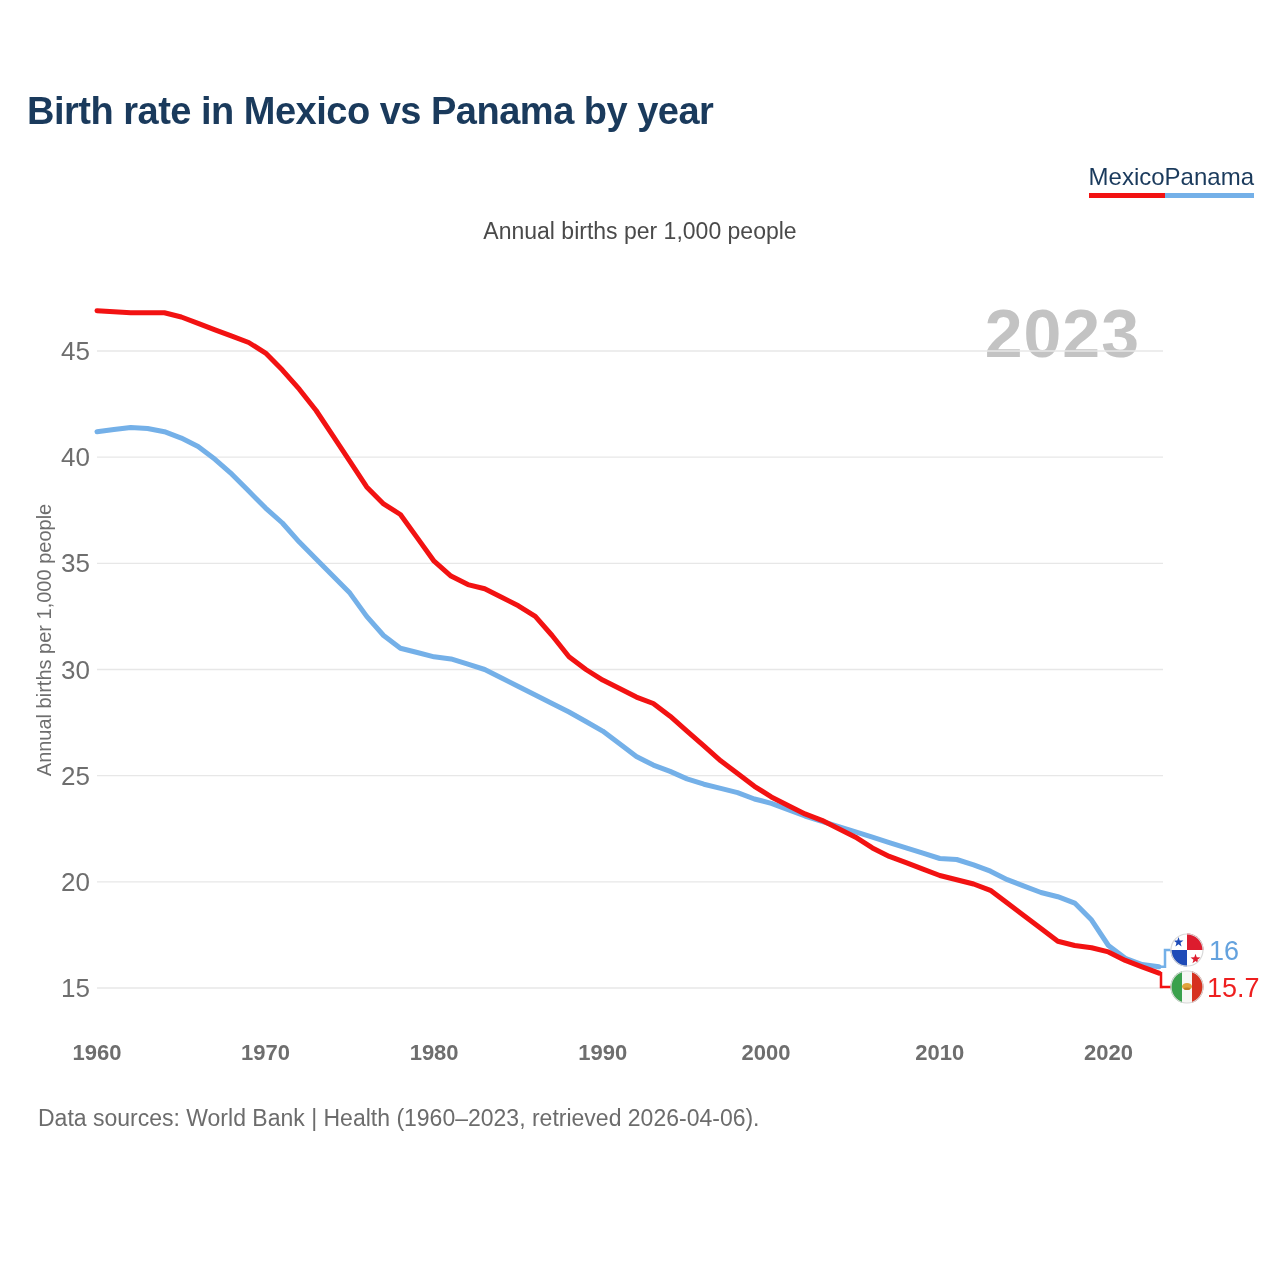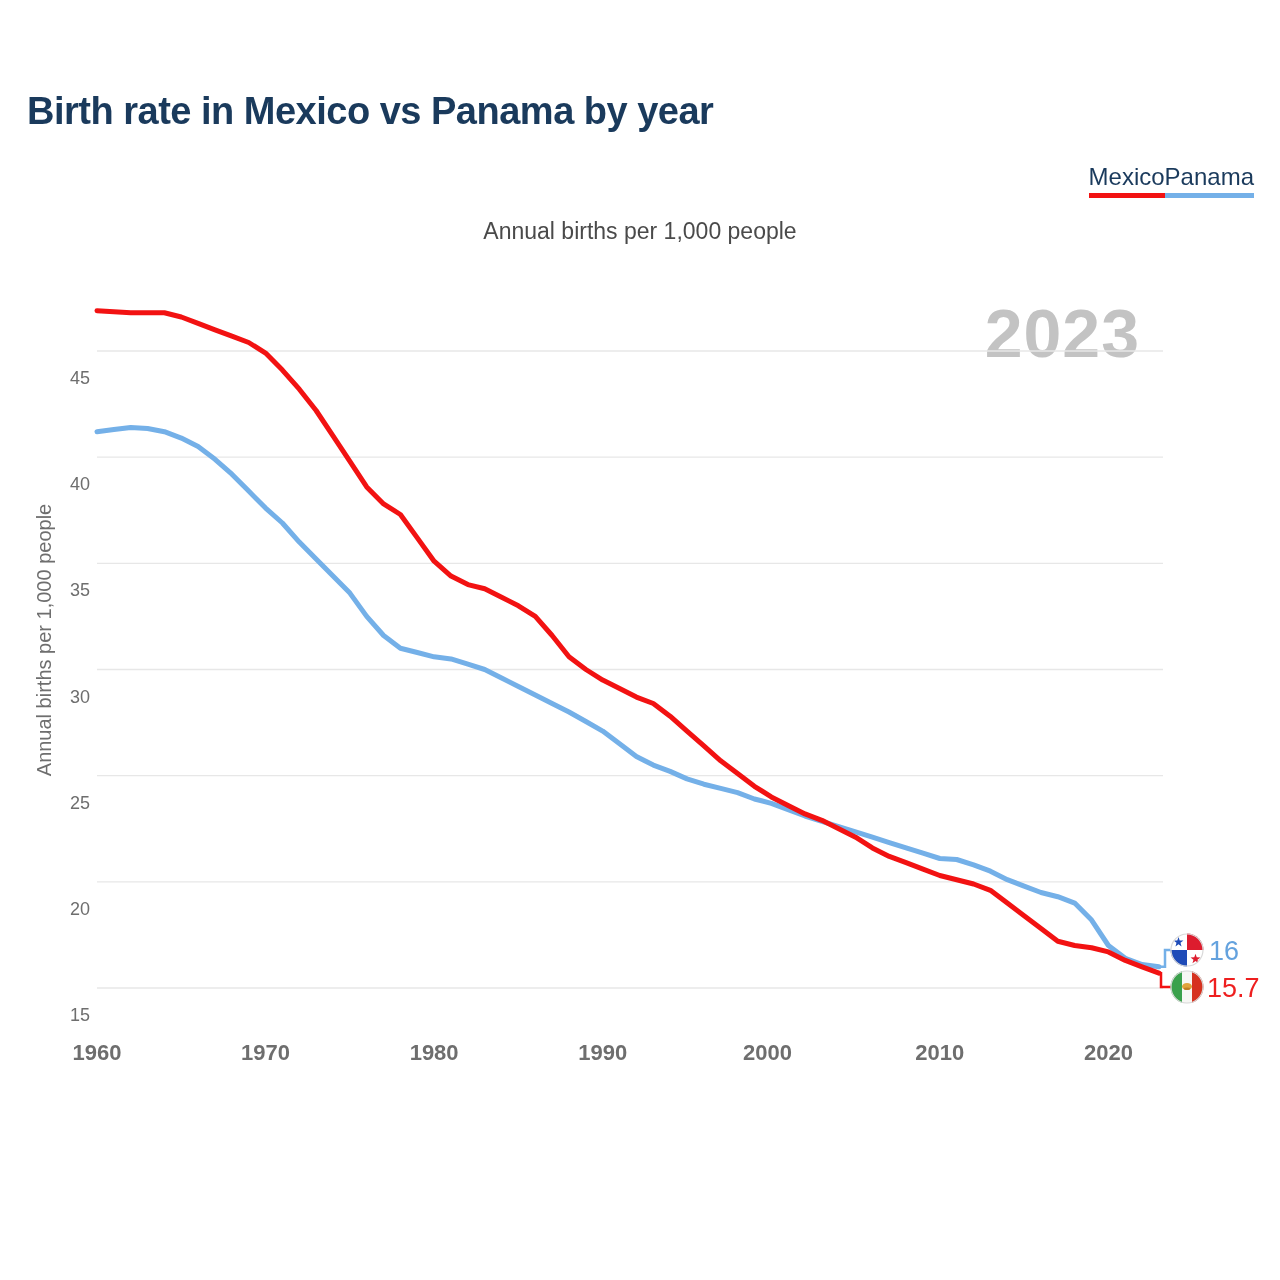--- a/index.html
+++ b/index.html
@@ -19,21 +19,21 @@
 
   .watermark{position:absolute;top:294px;left:963px;width:177px;text-align:right;
              font-size:68px;font-weight:bold;color:#c3c3c3;letter-spacing:1px;}
 
   .y-axis-title{position:absolute;top:640px;left:44px;font-size:20px;color:#6e6e6e;
                 white-space:nowrap;transform:translate(-50%,-50%) rotate(-90deg);}
 
   #chart-svg{position:absolute;left:0;top:0;}
 
   .y-tick{position:absolute;left:28px;width:62px;text-align:right;
-          font-size:18px;color:#6e6e6e;line-height:26px;margin-top:27px;}
+          font-size:26px;color:#6e6e6e;line-height:26px;}
   .x-tick{position:absolute;top:1040px;width:90px;text-align:center;
           font-size:22px;color:#6e6e6e;font-weight:bold;}
 
   .flag{position:absolute;width:34px;height:34px;}
   .flag-panama{left:1170px;top:933px;}
   .flag-mexico{left:1170px;top:970px;}
 
   .end-label{position:absolute;font-size:27px;font-weight:normal;}
   .end-label-panama{left:1209px;top:936px;color:#64a2de;}
   .end-label-mexico{left:1207px;top:973px;color:#ee1f1f;}
@@ -92,21 +92,21 @@
       <span class="y-tick" style="top: 656.505px;">30</span>
       <span class="y-tick" style="top: 762.67px;">25</span>
       <span class="y-tick" style="top: 868.835px;">20</span>
       <span class="y-tick" style="top: 975px;">15</span>
     </div>
   <div id="x-ticks">
       <span class="x-tick" style="left: 52px;">1960</span>
       <span class="x-tick" style="left: 220.57px;">1970</span>
       <span class="x-tick" style="left: 389.14px;">1980</span>
       <span class="x-tick" style="left: 557.71px;">1990</span>
-      <span class="x-tick" style="left: 702px; text-align: right;">2000</span>
+      <span class="x-tick" style="left: 721px;">2000</span>
       <span class="x-tick" style="left: 894.85px;">2010</span>
       <span class="x-tick" style="left: 1063.42px;">2020</span>
     </div>
 
   <div class="flag flag-panama">
     <svg width="34" height="34" viewBox="0 0 34 34">
       <defs>
           <clipPath id="clip-pa">
             <circle cx="17" cy="17" r="16.5"></circle>
           </clipPath>
@@ -137,15 +137,16 @@
         <ellipse cx="17" cy="18.8" rx="3.2" ry="1.2" fill="#b9781e" opacity="0.85"></ellipse>
       </g>
       <circle cx="17" cy="17" r="16" fill="none" stroke="#d9d9d9" stroke-width="1.2"></circle>
     </svg>
   </div>
 
   <div class="end-label end-label-panama">16</div>
   <div class="end-label end-label-mexico">15.7</div>
 
   <div class="footer">
+    <div>Data sources: World Bank | Health (1960–2023, retrieved 2026-04-06).</div>
   </div>
 
 </div>
 
 </body></html>

